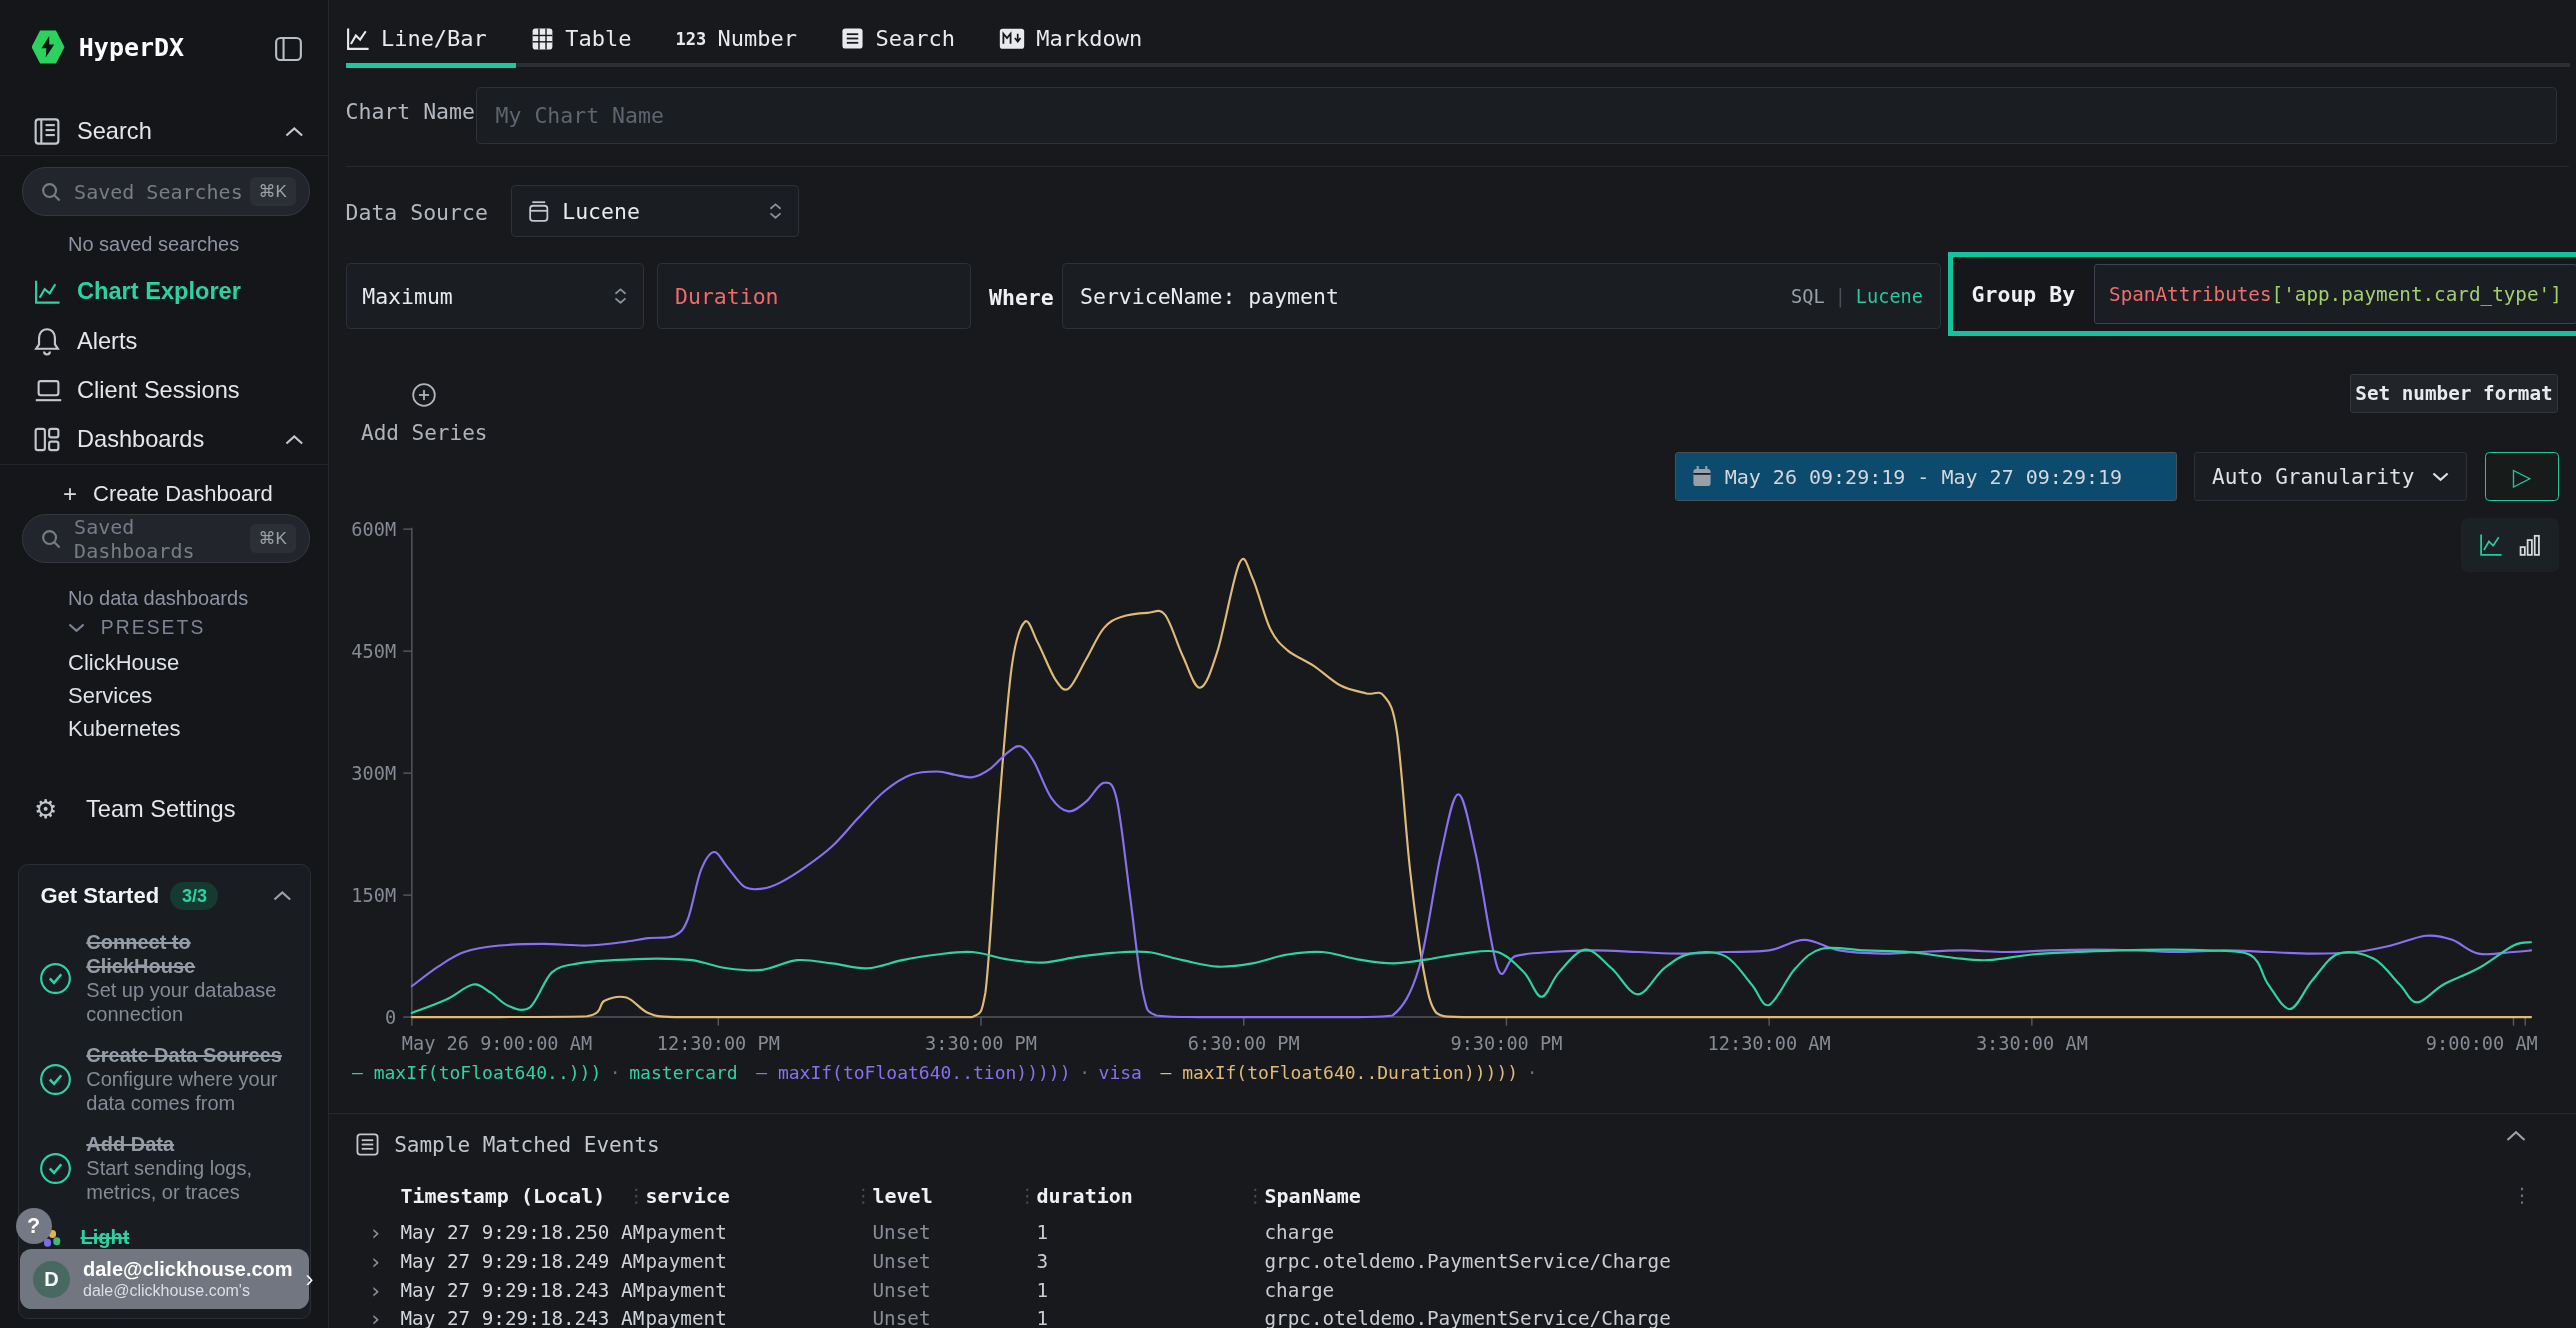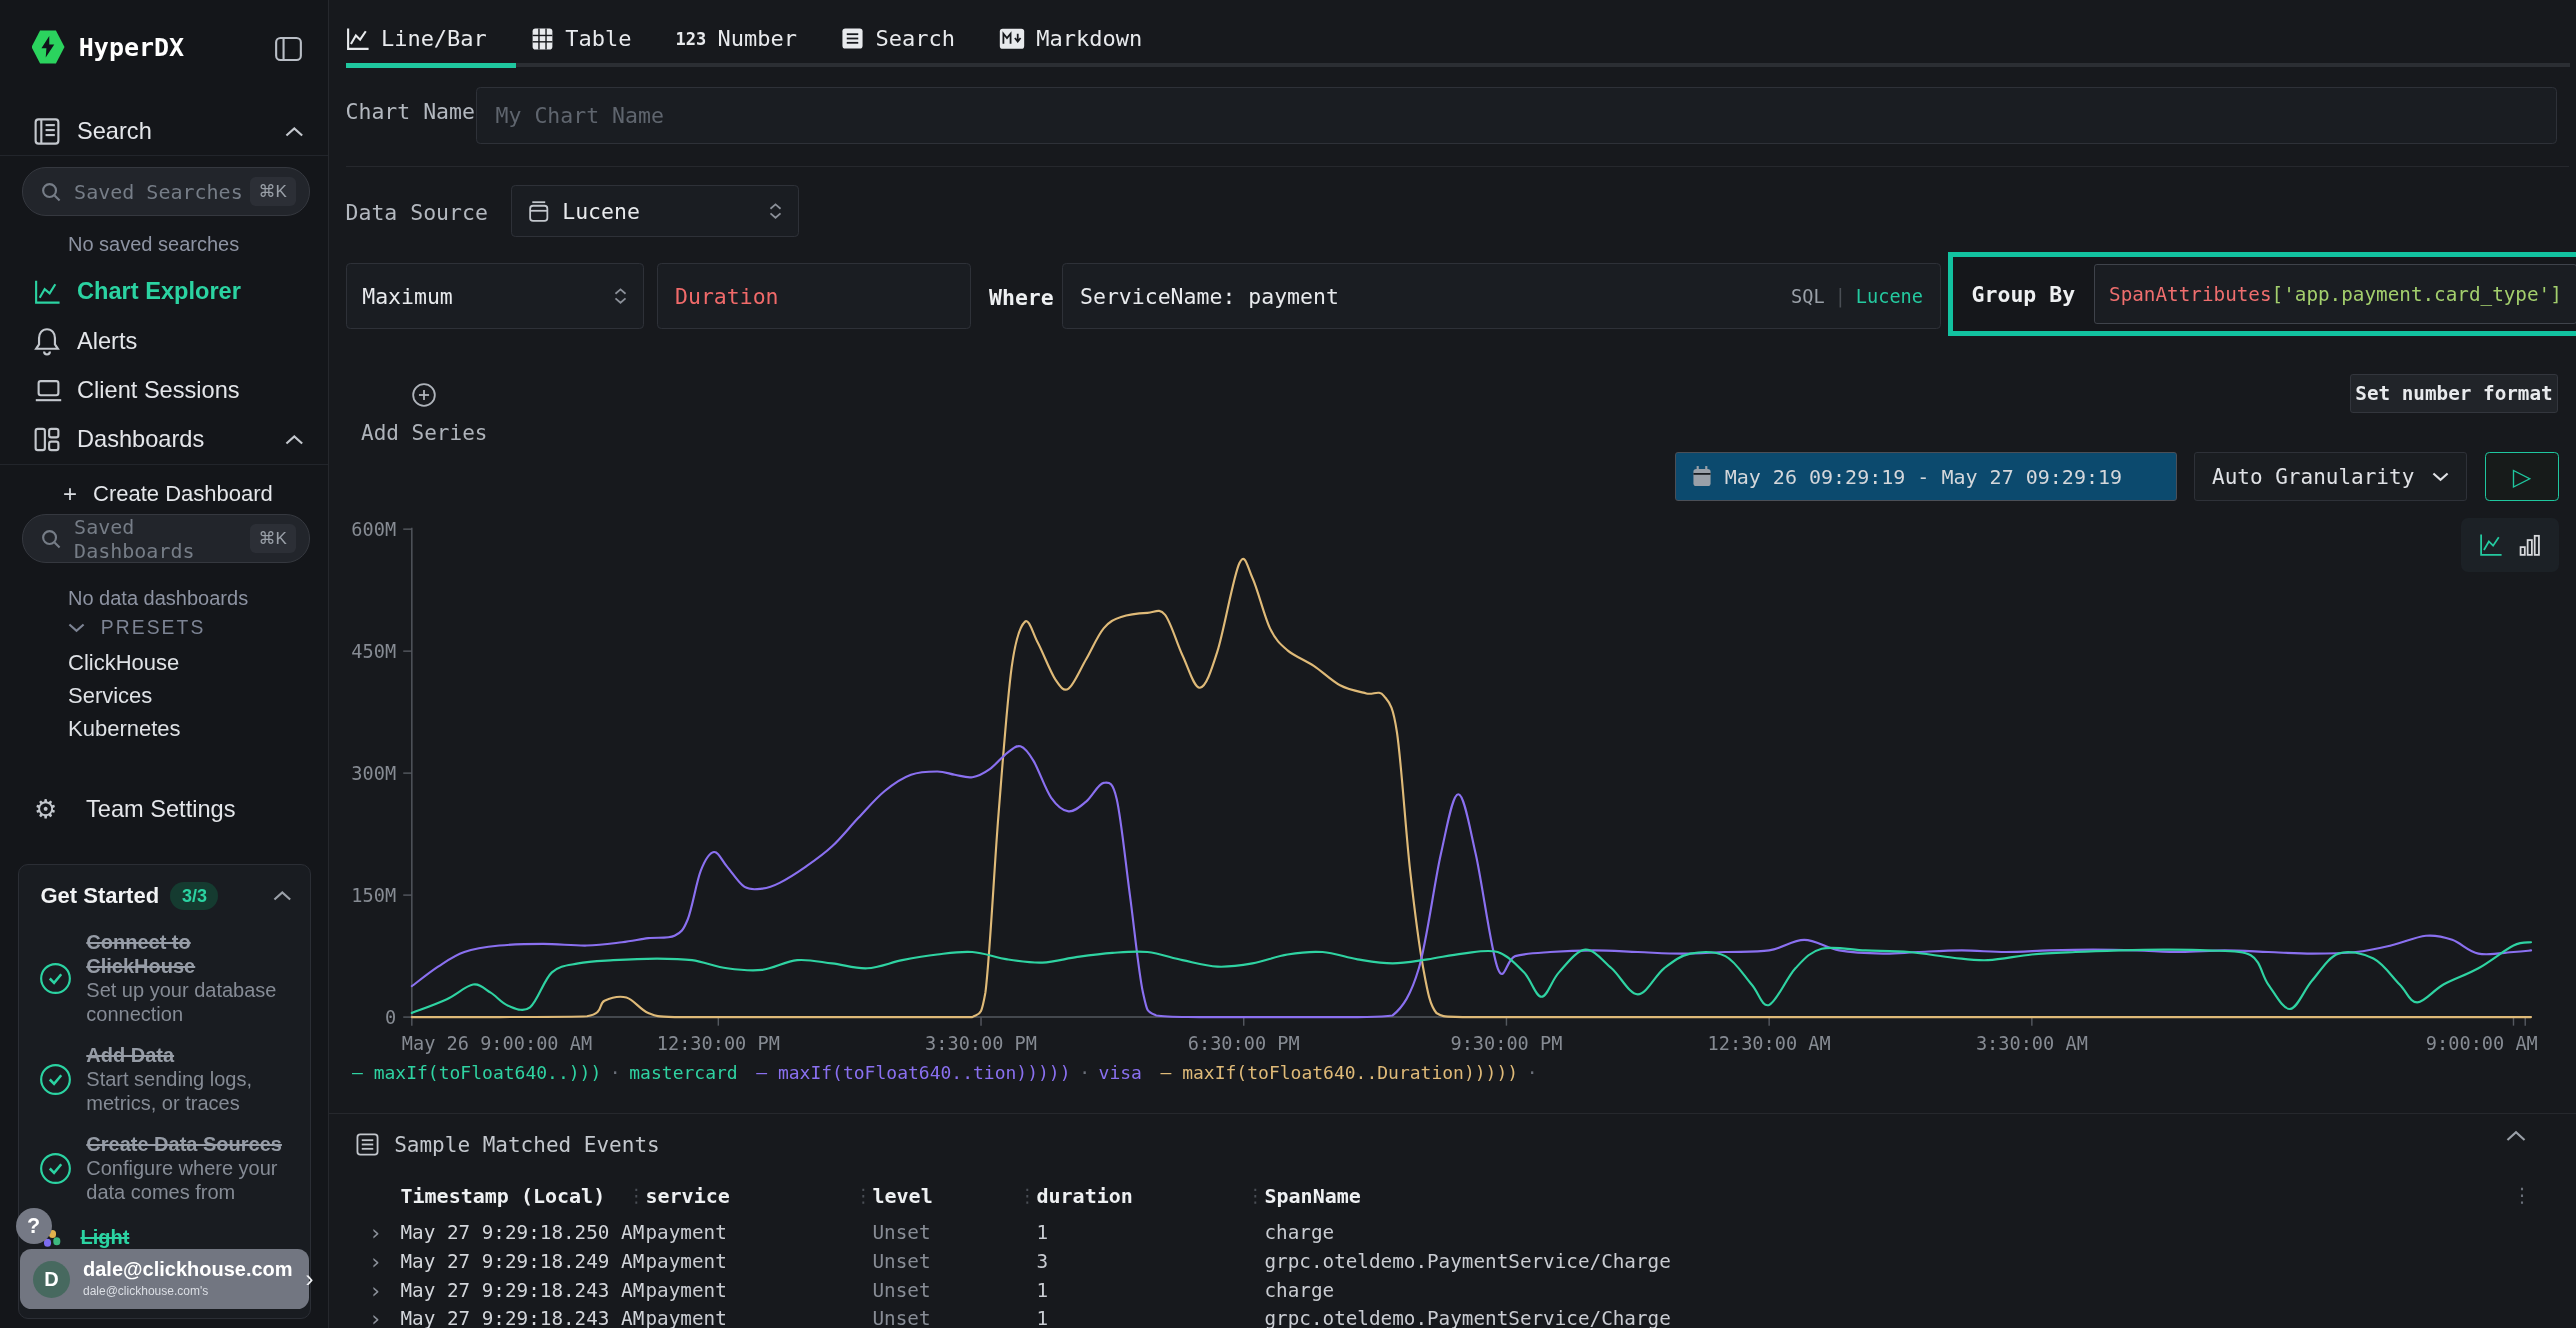--- a/index.html
+++ b/index.html
@@ -41,21 +41,21 @@
   .confetti { width:7.2px; height:7.2px; border-radius:50%; background:#e06c6c; display:inline-block;
     box-shadow:10px -2.9px 0 #e0b14c, 5px 5.7px 0 #7c6cf0, 14.3px 4.3px 0 #3db87f; margin-right:20px; }
   .gs-partial-label { font-size:20px; font-weight:bold; color:#2bd3a2; text-decoration:line-through; }
   .help-fab { position:absolute; left:15.7px; top:1208px; width:36px; height:36px; border-radius:50%;
     background:#757985; color:#fff; font-weight:bold; font-size:21.5px; display:flex; align-items:center; justify-content:center; }
   .user-bar { position:absolute; left:20px; top:1249px; width:289px; height:60px; border-radius:11.4px;
     background:rgba(118,122,132,0.97); display:flex; align-items:center; padding:0 11.4px 0 13px; gap:13px; z-index:5; }
   .avatar { width:37px; height:37px; border-radius:50%; background:#47695f; color:#fff; font-weight:bold;
     font-size:20px; display:flex; align-items:center; justify-content:center; flex:0 0 auto; }
   .user-email { font-size:20px; font-weight:bold; color:#ffffff; line-height:23px; }
-  .user-sub { font-size:12px; color:#dcdfe5; line-height:20px; }
+  .user-sub { font-size:16px; color:#dcdfe5; line-height:20px; }
   .user-chevron { margin-left:auto; font-size:24px; color:#f0f2f5; }
 
   
   .main { position:relative; flex:1; height:100%; background:#17191d; overflow:hidden; }
   .m-abs { position:absolute; }
   .tabs { position:absolute; left:16.5px; top:15.7px; display:flex; gap:44px; height:46px; align-items:center; }
   .tab { display:flex; align-items:center; gap:11.4px; font-family:"DejaVu Sans Mono", monospace;
     font-size:22px; color:#e8eaed; }
   .tab-underline-track { position:absolute; left:16.5px; right:5.7px; top:63px; height:4.3px; background:#2b2e33; }
   .tab-underline-active { position:absolute; left:16.5px; top:63px; height:5px; width:170px; background:#1fc79f; }
@@ -268,35 +268,35 @@
       </div>
 
       <div class="gs-item">
         <span class="gs-check">
           <svg class="icon" width="33" height="33" viewBox="0 0 46 46">
               <circle cx="23" cy="23" r="20" fill="none" stroke="#2bd3a2" stroke-width="3"></circle>
               <polyline points="15,23 21,29 31,17" fill="none" stroke="#2bd3a2" stroke-width="3.5"></polyline>
             </svg>
         </span>
         <span class="gs-text">
-          <div class="gs-item-title">Add Data</div>
-          <div class="gs-item-desc">Start sending logs, metrics, or traces</div>
+          <div class="gs-item-title">Create Data Sources</div>
+          <div class="gs-item-desc">Configure where your data comes from</div>
         </span>
       </div>
 
       <div class="gs-item">
         <span class="gs-check">
           <svg class="icon" width="33" height="33" viewBox="0 0 46 46">
               <circle cx="23" cy="23" r="20" fill="none" stroke="#2bd3a2" stroke-width="3"></circle>
               <polyline points="15,23 21,29 31,17" fill="none" stroke="#2bd3a2" stroke-width="3.5"></polyline>
             </svg>
         </span>
         <span class="gs-text">
-          <div class="gs-item-title">Create Data Sources</div>
-          <div class="gs-item-desc">Configure where your data comes from</div>
+          <div class="gs-item-title">Add Data</div>
+          <div class="gs-item-desc">Start sending logs, metrics, or traces</div>
         </span>
       </div>
 
       <div class="gs-item" style="margin-top:21.5px;">
         <span class="confetti"></span>
         <span class="gs-partial-label">Light</span>
       </div>
     </div>
 
     <div class="help-fab">?</div>

